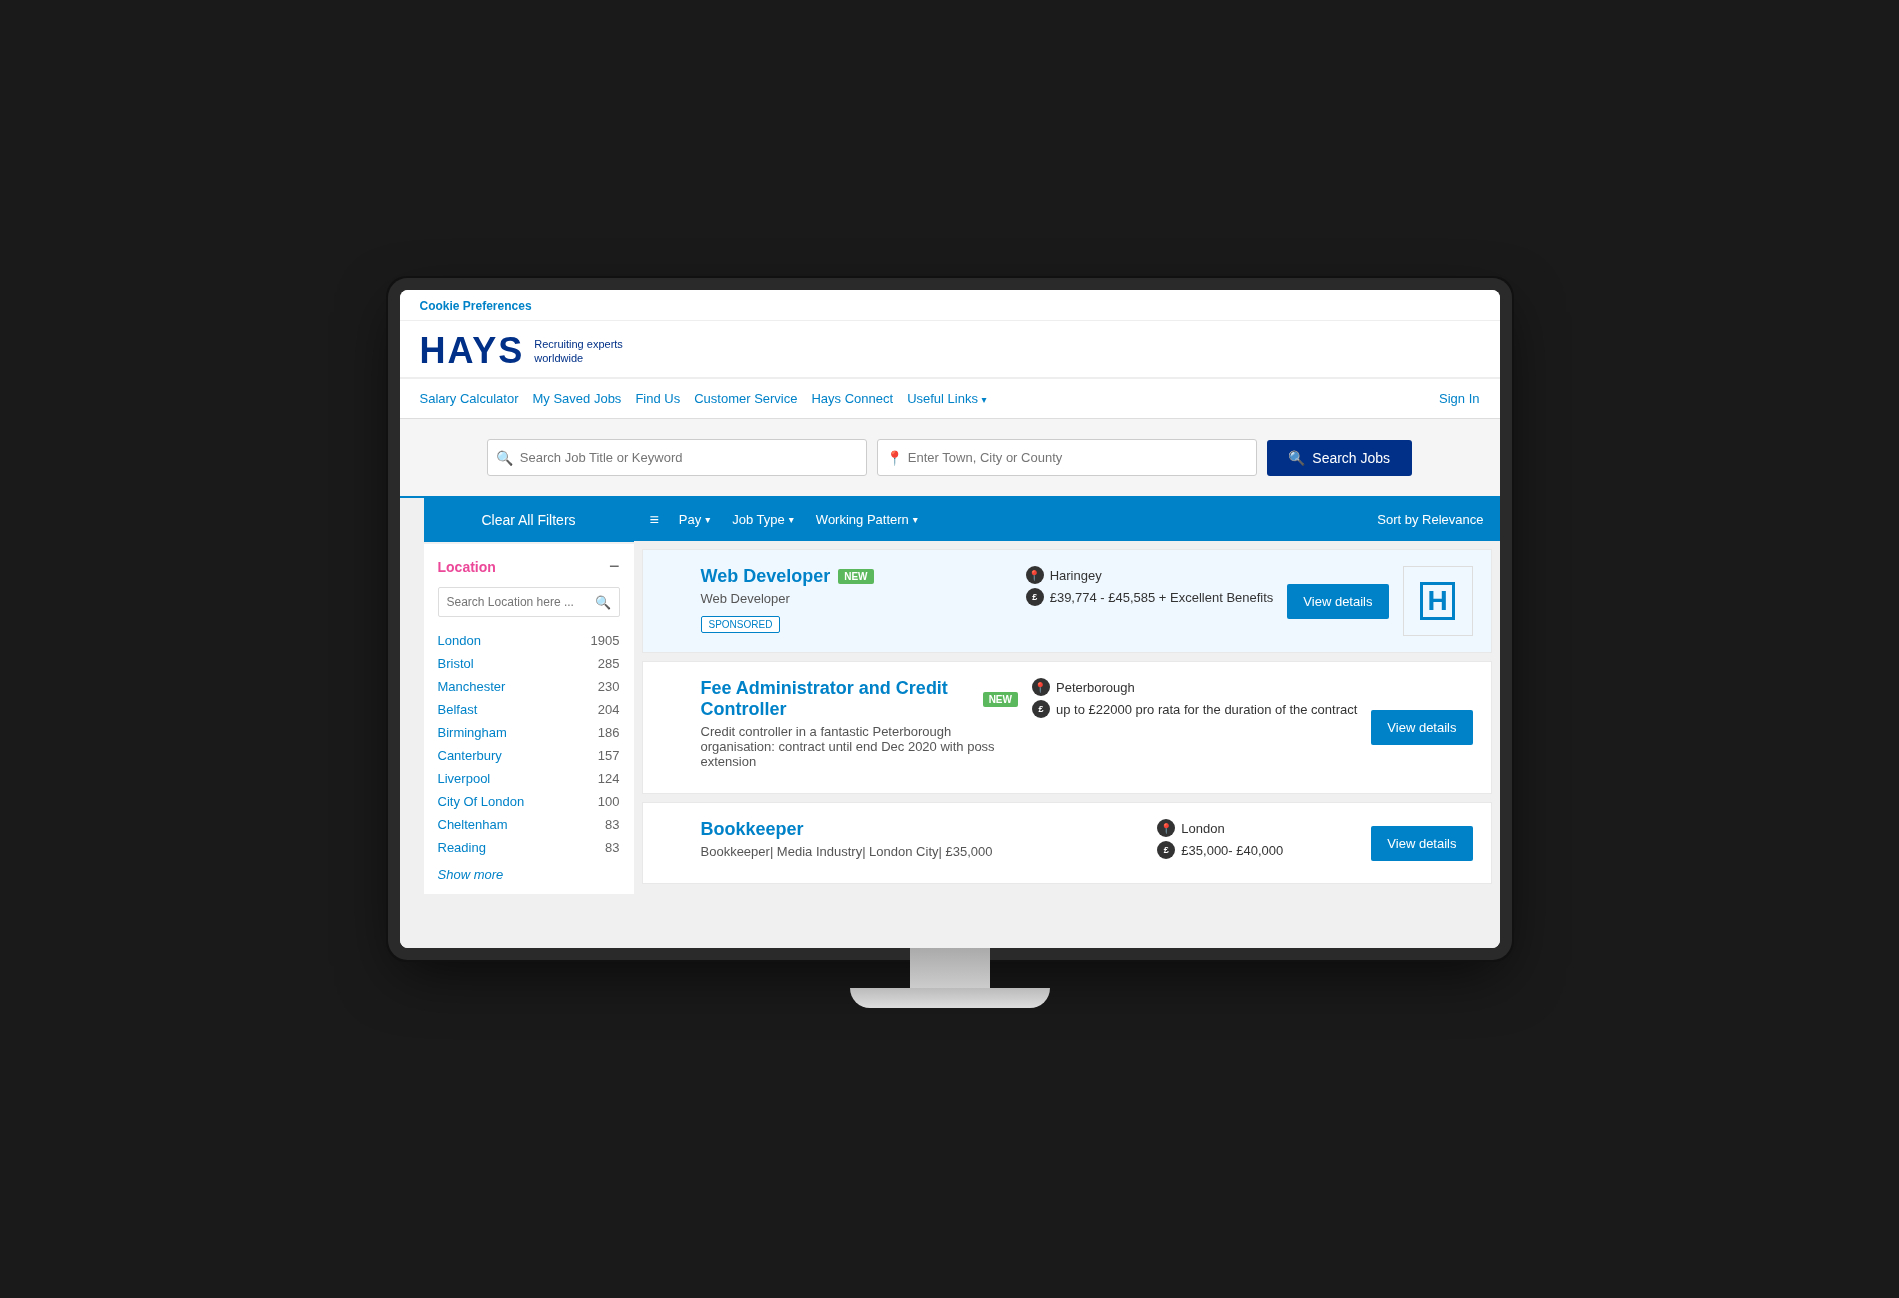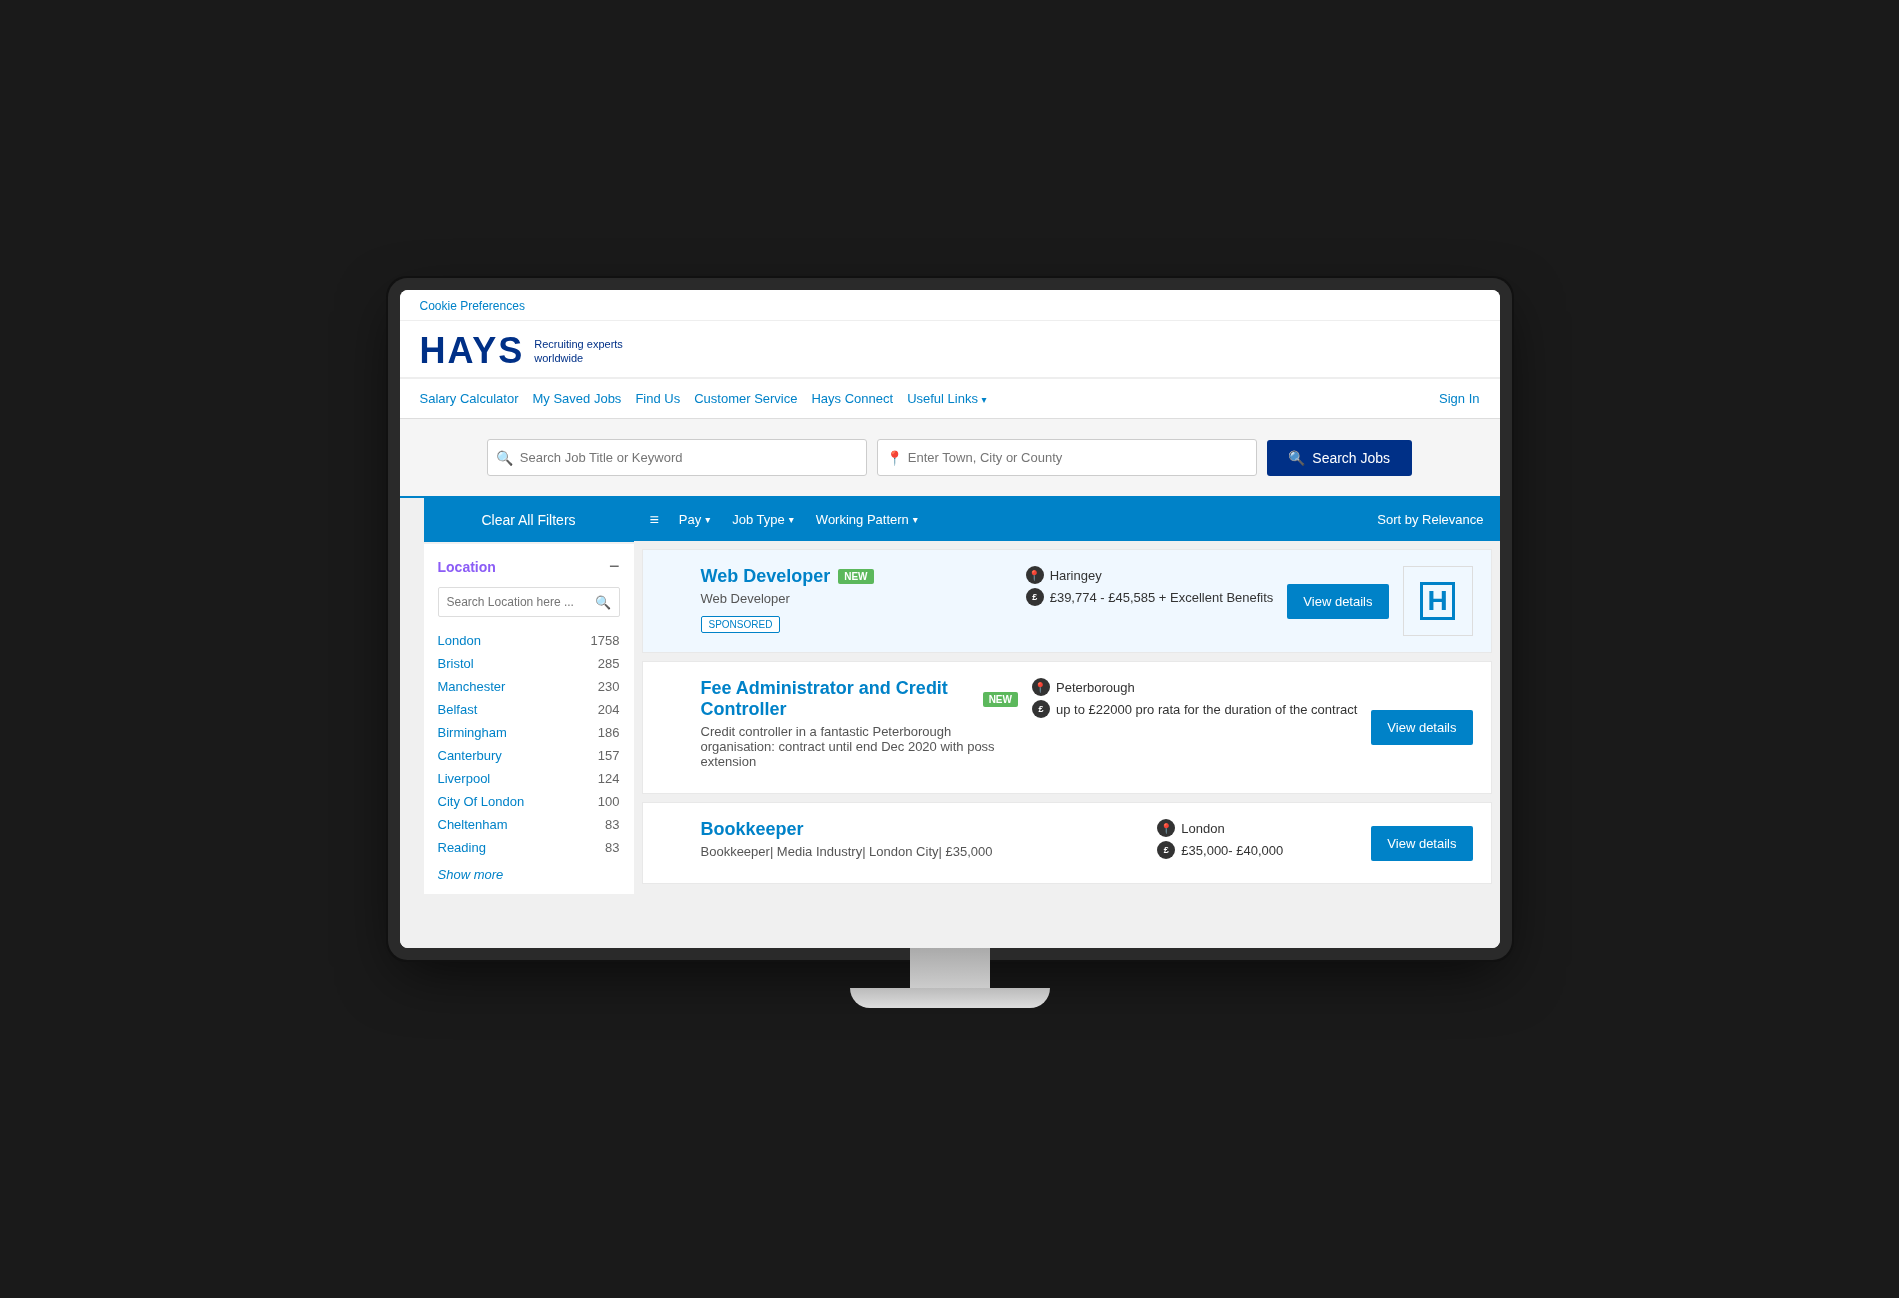--- a/index.html
+++ b/index.html
@@ -28,20 +28,21 @@
     
     .cookie-bar {
       background: #fff;
       padding: 6px 20px;
       border-bottom: 1px solid #eee;
     }
     .cookie-bar a {
       color: #0082c8;
       font-size: 12px;
       text-decoration: none;
+      font-weight: bold;
     }
 
     
     .site-header {
       background: #fff;
       padding: 12px 20px 8px;
       border-bottom: 2px solid #eee;
       display: flex;
       align-items: center;
       justify-content: space-between;
@@ -189,21 +190,21 @@
     }
     .filter-section-header {
       display: flex;
       align-items: center;
       justify-content: space-between;
       margin-bottom: 10px;
     }
     .filter-section-title {
       font-size: 14px;
       font-weight: bold;
-      color: #8b5cf6;
+      color: #ec4899;
     }
     .filter-minus {
       color: #555;
       font-size: 18px;
       cursor: pointer;
     }
     .location-search-wrap {
       position: relative;
       margin-bottom: 12px;
     }
@@ -489,21 +490,21 @@
             <span class="filter-section-title">Location</span>
             <span class="filter-minus">−</span>
           </div>
           <div class="location-search-wrap">
             <input type="text" placeholder="Search Location here ..." style="">
             <span class="loc-search-icon">🔍</span>
           </div>
           <ul class="location-list">
             <li>
               <a href="#">London</a>
-              <span>1758</span>
+              <span>1905</span>
             </li>
             <li>
               <a href="#">Bristol</a>
               <span>285</span>
             </li>
             <li>
               <a href="#">Manchester</a>
               <span>230</span>
             </li>
             <li>

